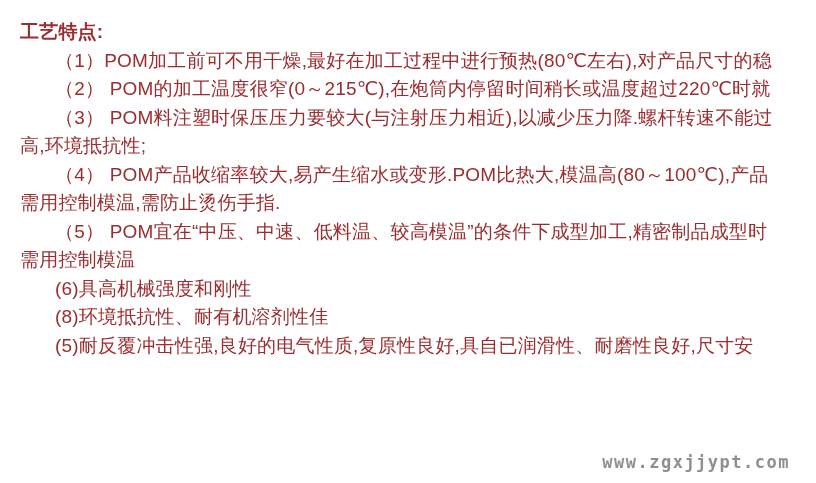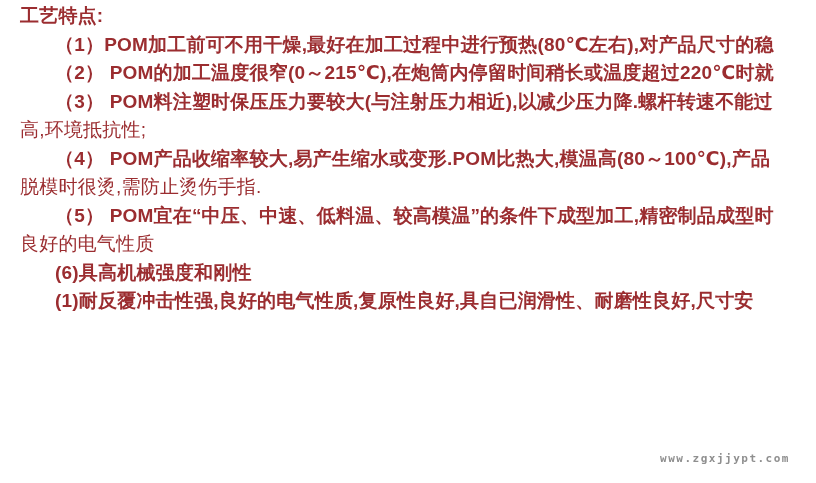--- a/index.html
+++ b/index.html
@@ -7,59 +7,59 @@
     width: 816px;
     height: 483px;
     background: var(--bg-color, #ffffff);
     overflow: hidden;
     position: relative;
     font-family: "Liberation Sans", "DejaVu Sans", sans-serif;
   }
   .doc {
     position: absolute;
     top: 0; left: 0; right: 0;
-    padding: 2px 18px 0 20px;
+    padding: 18px 18px 0 20px;
     font-size: 19px;
     line-height: 28.5px;
     color: var(--text-color, #9b2d30);
     letter-spacing: 0.2px;
   }
   .title {
     font-weight: bold;
   }
   .line {
     white-space: pre;
   }
   .line.indent {
     padding-left: 35px;
-    font-weight: bold;
   }
   .watermark {
     position: absolute;
     top: 452px;
     right: 26px;
     font-family: "DejaVu Sans Mono", "Liberation Mono", monospace;
     font-weight: bold;
-    font-size: 11px;
+    font-size: 17px;
     letter-spacing: 1.5px;
     color: var(--watermark-color, #8f8f8f);
   }
 </style>
 </head>
 <body>
 
 <div class="doc">
   <div class="line title">工艺特点:</div>
   <div id="lines">
       <div class="line indent">（1）POM加工前可不用干燥,最好在加工过程中进行预热(80℃左右),对产品尺寸的稳</div>
       <div class="line indent">（2） POM的加工温度很窄(0～215℃),在炮筒内停留时间稍长或温度超过220℃时就</div>
       <div class="line indent">（3） POM料注塑时保压压力要较大(与注射压力相近),以减少压力降.螺杆转速不能过</div>
       <div class="line">高,环境抵抗性;</div>
       <div class="line indent">（4） POM产品收缩率较大,易产生缩水或变形.POM比热大,模温高(80～100℃),产品</div>
-      <div class="line">脱模时很烫,需防止烫伤手指.</div>
+      <div class="line">需用控制模温,需防止烫伤手指.</div>
       <div class="line indent">（5） POM宜在“中压、中速、低料温、较高模温”的条件下成型加工,精密制品成型时</div>
-      <div class="line">良好的电气性质</div>
+      <div class="line">需用控制模温</div>
       <div class="line indent">(6)具高机械强度和刚性</div>
-      <div class="line indent">(1)耐反覆冲击性强,良好的电气性质,复原性良好,具自已润滑性、耐磨性良好,尺寸安</div>
+      <div class="line indent">(8)环境抵抗性、耐有机溶剂性佳</div>
+      <div class="line indent">(5)耐反覆冲击性强,良好的电气性质,复原性良好,具自已润滑性、耐磨性良好,尺寸安</div>
     </div>
 </div>
 
 <div class="watermark">www.zgxjjypt.com</div>
 
 </body></html>

